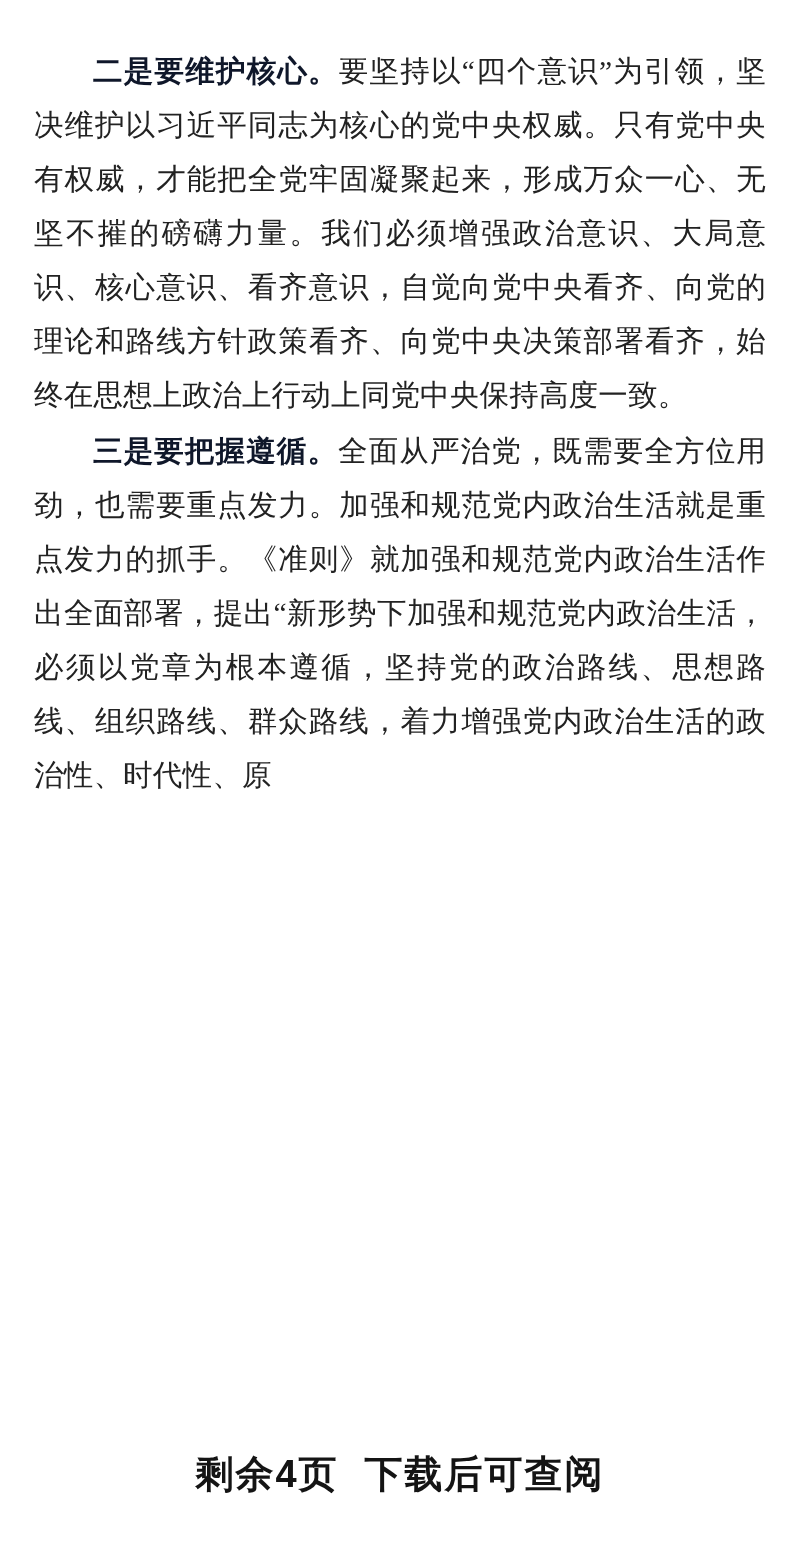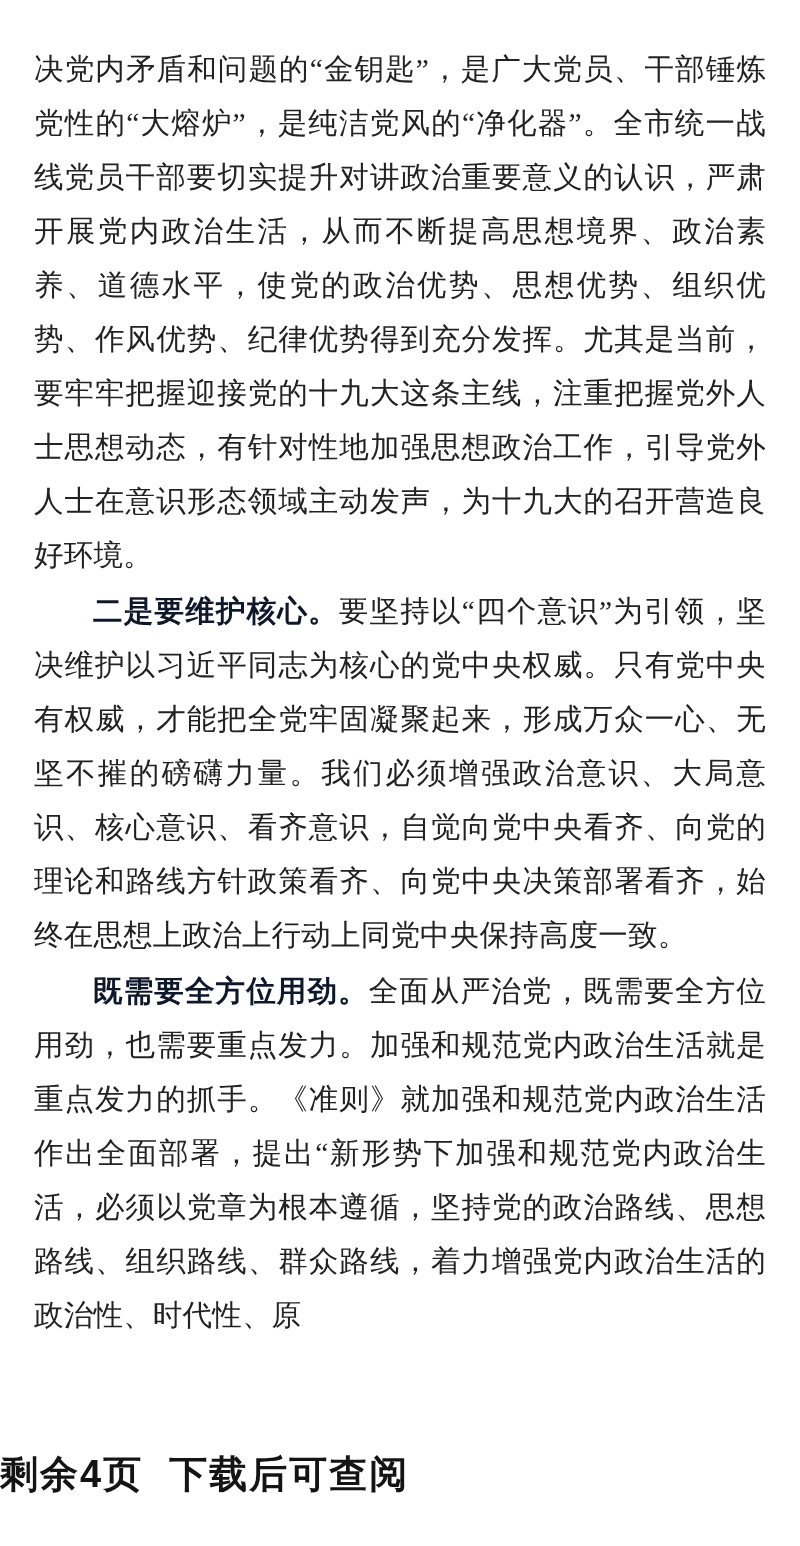--- a/index.html
+++ b/index.html
@@ -39,47 +39,45 @@
   }
   .lead {
     font-weight: bold;
     color: #0f172a;
   }
   .footer-note {
     position: absolute;
     left: 0;
     right: 0;
     bottom: 46px;
+    text-align: center;
     font-family: "Liberation Sans", "DejaVu Sans", sans-serif;
     font-weight: bold;
     font-size: 38px;
     letter-spacing: 2px;
     color: #141414;
   }
   .footer-note .gap {
     display: inline-block;
     width: 26px;
   }
 </style>
 </head>
 <body>
 
 <div class="page">
   <div class="doc-body">
 
-    <p class="para">
-      <span>决党内矛盾和问题的“金钥匙”，是广大党员、干部锤炼党性的“大熔炉”，是纯洁党风的“净化器”。全市统一战线党员干部要切实提升对讲政治重要意义的认识，严肃开展党内政治生活，从而不断提高思想境界、政治素养、道德水平，使党的政治优势、思想优势、组织优势、作风优势、纪律优势得到充分发挥。尤其是当前，要牢牢把握迎接党的十九大这条主线，注重把握党外人士思想动态，有针对性地加强思想政治工作，引导党外人士在意识形态领域主动发声，为十九大的召开营造良好环境。</span>
-    </p>
 
     <p class="para indent">
       <span class="lead">二是要维护核心。</span><span>要坚持以“四个意识”为引领，坚决维护以习近平同志为核心的党中央权威。只有党中央有权威，才能把全党牢固凝聚起来，形成万众一心、无坚不摧的磅礴力量。我们必须增强政治意识、大局意识、核心意识、看齐意识，自觉向党中央看齐、向党的理论和路线方针政策看齐、向党中央决策部署看齐，始终在思想上政治上行动上同党中央保持高度一致。</span>
     </p>
 
     <p class="para indent">
-      <span class="lead">既需要全方位用劲。</span><span>全面从严治党，既需要全方位用劲，也需要重点发力。加强和规范党内政治生活就是重点发力的抓手。《准则》就加强和规范党内政治生活作出全面部署，提出“新形势下加强和规范党内政治生活，必须以党章为根本遵循，坚持党的政治路线、思想路线、组织路线、群众路线，着力增强党内政治生活的政治性、时代性、原</span>
+      <span class="lead">三是要把握遵循。</span><span>全面从严治党，既需要全方位用劲，也需要重点发力。加强和规范党内政治生活就是重点发力的抓手。《准则》就加强和规范党内政治生活作出全面部署，提出“新形势下加强和规范党内政治生活，必须以党章为根本遵循，坚持党的政治路线、思想路线、组织路线、群众路线，着力增强党内政治生活的政治性、时代性、原</span>
     </p>
 
   </div>
 
   <div class="footer-note">
     <span>剩余4页</span><span class="gap"></span><span>下载后可查阅</span>
   </div>
 </div>
 
 </body></html>

